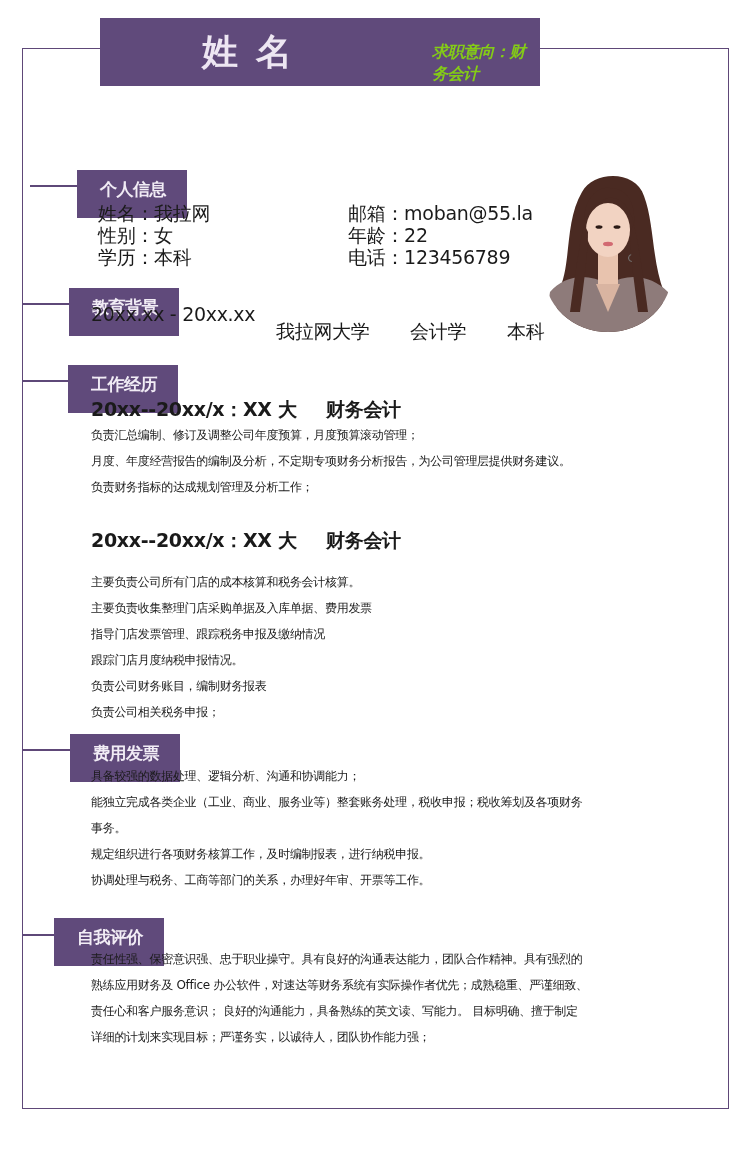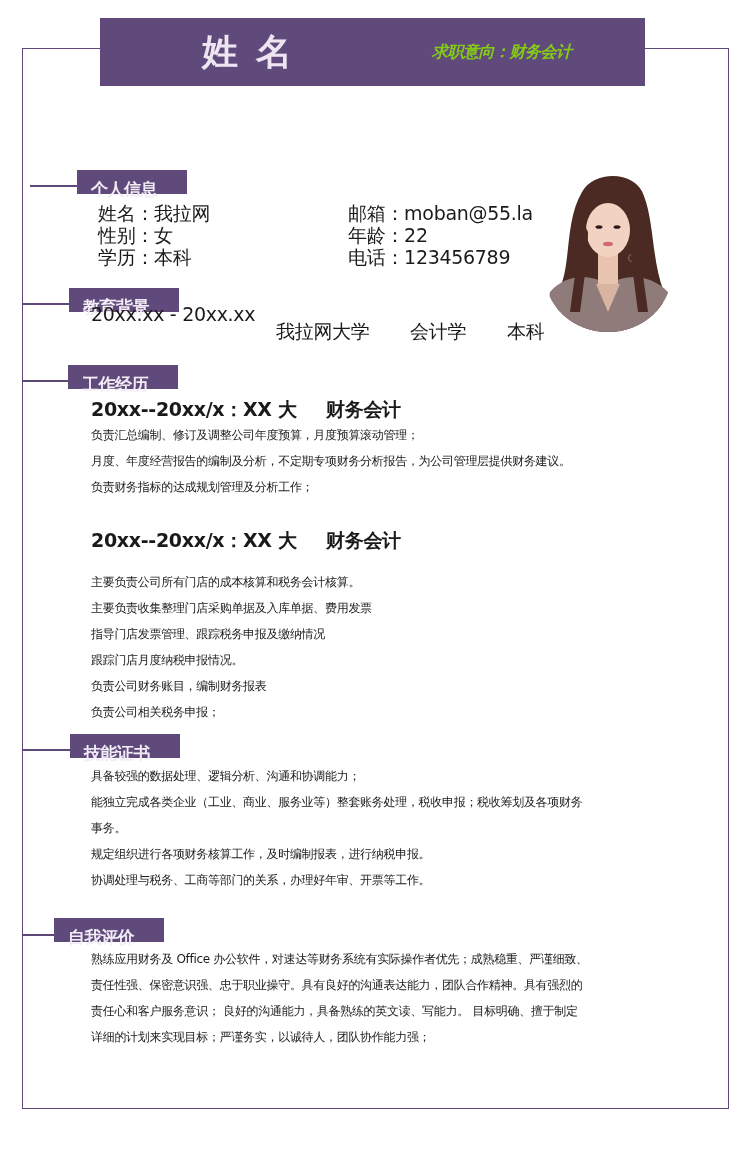--- a/index.html
+++ b/index.html
@@ -6,38 +6,38 @@
   body {
     width: 750px; height: 1158px; position: relative; overflow: hidden;
     font-family: "DejaVu Sans", "Liberation Sans", sans-serif;
     color: #1a1a1a;
   }
   .frame {
     position: absolute; left: 22px; top: 48px; width: 707px; height: 1061px;
     border: 1.5px solid #5e4878; box-sizing: border-box;
   }
   .banner {
-    position: absolute; left: 100px; top: 18px; width: 545px; height: 68px;
+    position: absolute; left: 100px; top: 18px; width: 440px; height: 68px;
     background: #604a7b;
   }
   .banner .name {
     position: absolute; left: 102px; top: 6px; font-size: 36px; font-weight: bold;
     color: #ede6f2; letter-spacing: 18px; line-height: 56px;
   }
   .banner .intent {
     position: absolute; left: 332px; top: 23px; font-size: 16px; font-weight: bold;
     color: #84cc16; line-height: 22px; letter-spacing: -0.5px; font-style: italic;
   }
   .sec-line {
     position: absolute; height: 1.5px; background: #5e4878;
   }
   .sec-head {
-    position: absolute; background: #604a7b; height: 24px; width: 110px;
+    position: absolute; background: #604a7b; height: 48px; width: 110px;
     color: #f1ecf5; font-size: 17px; font-weight: bold; box-sizing: border-box;
-    padding-left: 14px; line-height: 38px; letter-spacing: -0.5px;
+    padding-left: 23px; line-height: 38px; letter-spacing: -0.5px;
   }
   .txt { position: absolute; font-size: 19px; line-height: 22px; white-space: nowrap; letter-spacing: -0.3px; }
   .bold { font-weight: bold; }
   .para { position: absolute; font-size: 12px; line-height: 26px; letter-spacing: -0.3px; }
   .para div { white-space: nowrap; }
   .photo {
     position: absolute; left: 544px; top: 172px; width: 128px; height: 160px;
   }
 </style>
 </head>
@@ -118,29 +118,29 @@
 <div class="para" style="left:91px; top:553px;margin-top:16px;">
   <div>主要负责公司所有门店的成本核算和税务会计核算。</div>
   <div>主要负责收集整理门店采购单据及入库单据、费用发票</div>
   <div>指导门店发票管理、跟踪税务申报及缴纳情况</div>
   <div>跟踪门店月度纳税申报情况。</div>
   <div>负责公司财务账目，编制财务报表</div>
   <div>负责公司相关税务申报；</div>
 </div>
 
 <div class="sec-line" style="left:22px; top:749px; width:52px;"></div>
-<div class="sec-head" style="left:70px; top:734px;">技能证书</div>
+<div class="sec-head" style="left:70px; top:734px;">费用发票</div>
 <div class="para" style="left:91px; top:763px;">
   <div>具备较强的数据处理、逻辑分析、沟通和协调能力；</div>
   <div>能独立完成各类企业（工业、商业、服务业等）整套账务处理，税收申报；税收筹划及各项财务</div>
   <div>事务。</div>
   <div>规定组织进行各项财务核算工作，及时编制报表，进行纳税申报。</div>
   <div>协调处理与税务、工商等部门的关系，办理好年审、开票等工作。</div>
 </div>
 
 <div class="sec-line" style="left:22px; top:934px; width:50px;"></div>
 <div class="sec-head" style="left:54px; top:918px;">自我评价</div>
 <div class="para" style="left:91px; top:946px;">
+  <div>责任性强、保密意识强、忠于职业操守。具有良好的沟通表达能力，团队合作精神。具有强烈的</div>
   <div>熟练应用财务及 Office 办公软件，对速达等财务系统有实际操作者优先；成熟稳重、严谨细致、</div>
-  <div>责任性强、保密意识强、忠于职业操守。具有良好的沟通表达能力，团队合作精神。具有强烈的</div>
   <div>责任心和客户服务意识； 良好的沟通能力，具备熟练的英文读、写能力。 目标明确、擅于制定</div>
   <div>详细的计划来实现目标；严谨务实，以诚待人，团队协作能力强；</div>
 </div>
 
 </body></html>

